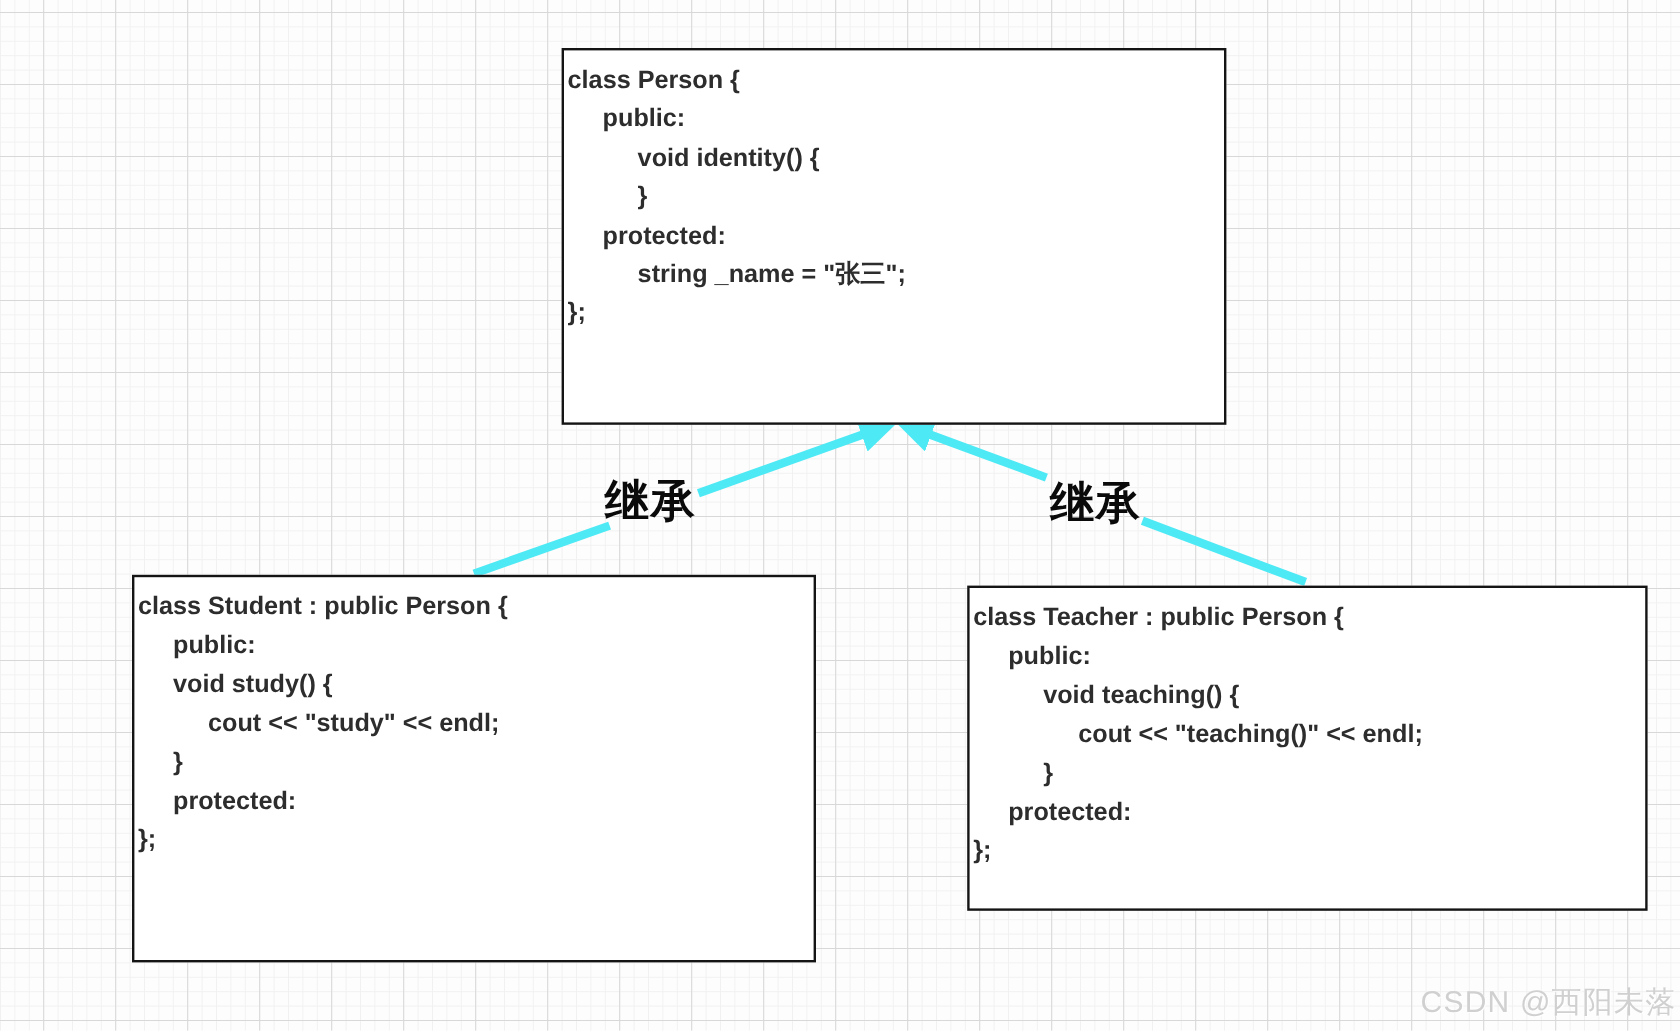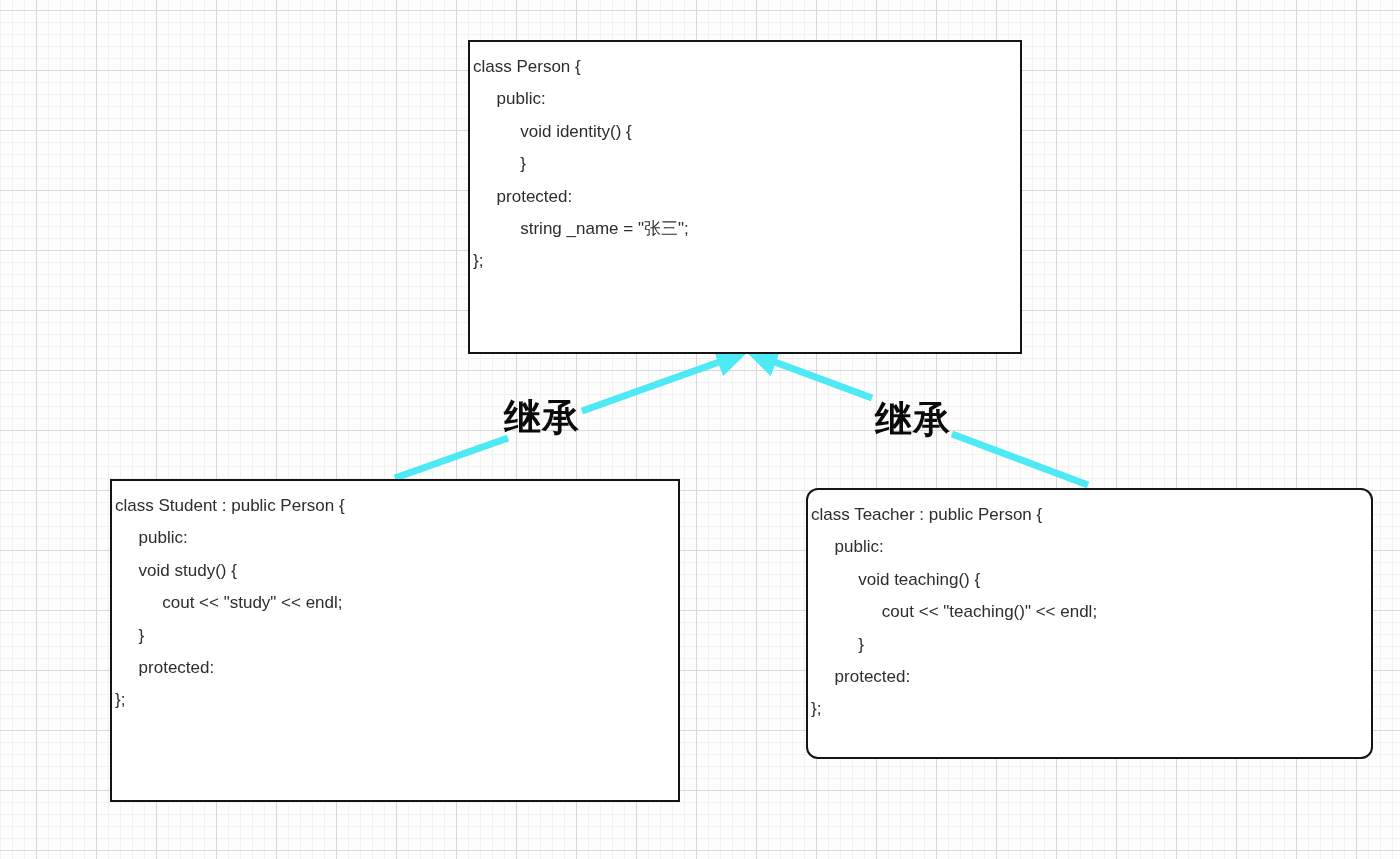--- a/index.html
+++ b/index.html
@@ -30,25 +30,25 @@
     pointer-events: none;
   }
   .class-box {
     position: absolute;
     box-sizing: border-box;
     background: #ffffff;
     border: 2px solid #141414;
   }
   .class-box.person  { left: 468px; top: 40px;  width: 554px; height: 314px; }
   .class-box.student { left: 110px; top: 479px; width: 570px; height: 323px; }
-  .class-box.teacher { left: 806px; top: 488px; width: 567px; height: 271px; border-radius: 12px; }
+  .class-box.teacher { left: 806px; top: 488px; width: 567px; height: 271px; }
   .code {
     padding: 9px 4px 0 3px;
-    font-size: 17px;
-    font-weight: 400;
+    font-size: 21px;
+    font-weight: 700;
     line-height: 32.4px;
     color: #2d2d2d;
   }
   .code-line {
     white-space: pre;
   }
   .inherit-label {
     position: absolute;
     font-size: 37px;
     font-weight: 700;
@@ -121,14 +121,15 @@
         <div class="code-line">          }</div>
         <div class="code-line">     protected:</div>
         <div class="code-line">};</div>
       </div>
   </div>
 
   <div class="inherit-label left">继承</div>
 
   <div class="inherit-label right">继承</div>
 
+  <div class="watermark">CSDN @西阳未落</div>
 
 </div>
 
 </body></html>

